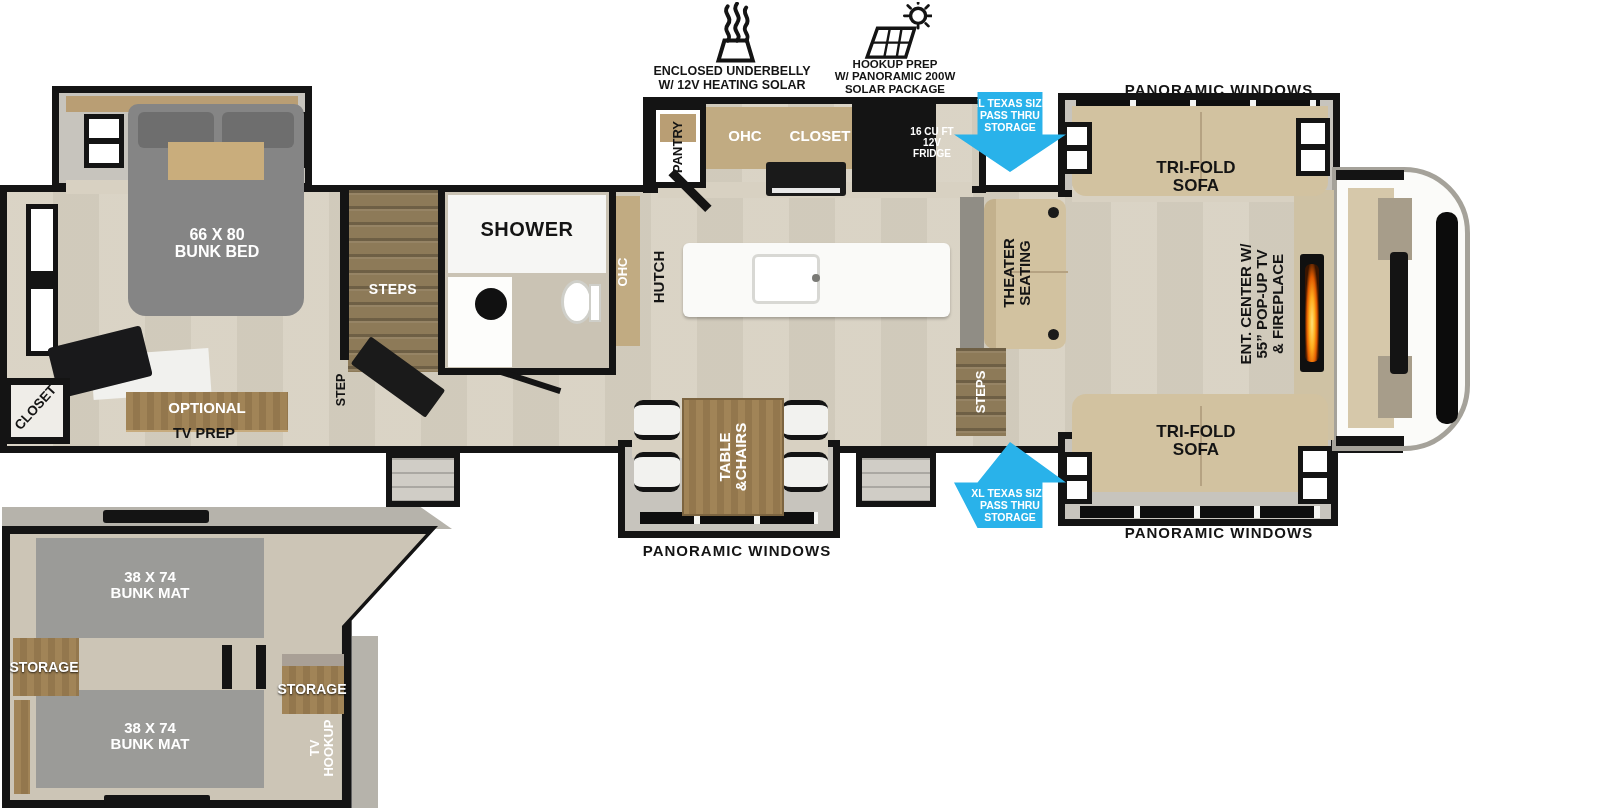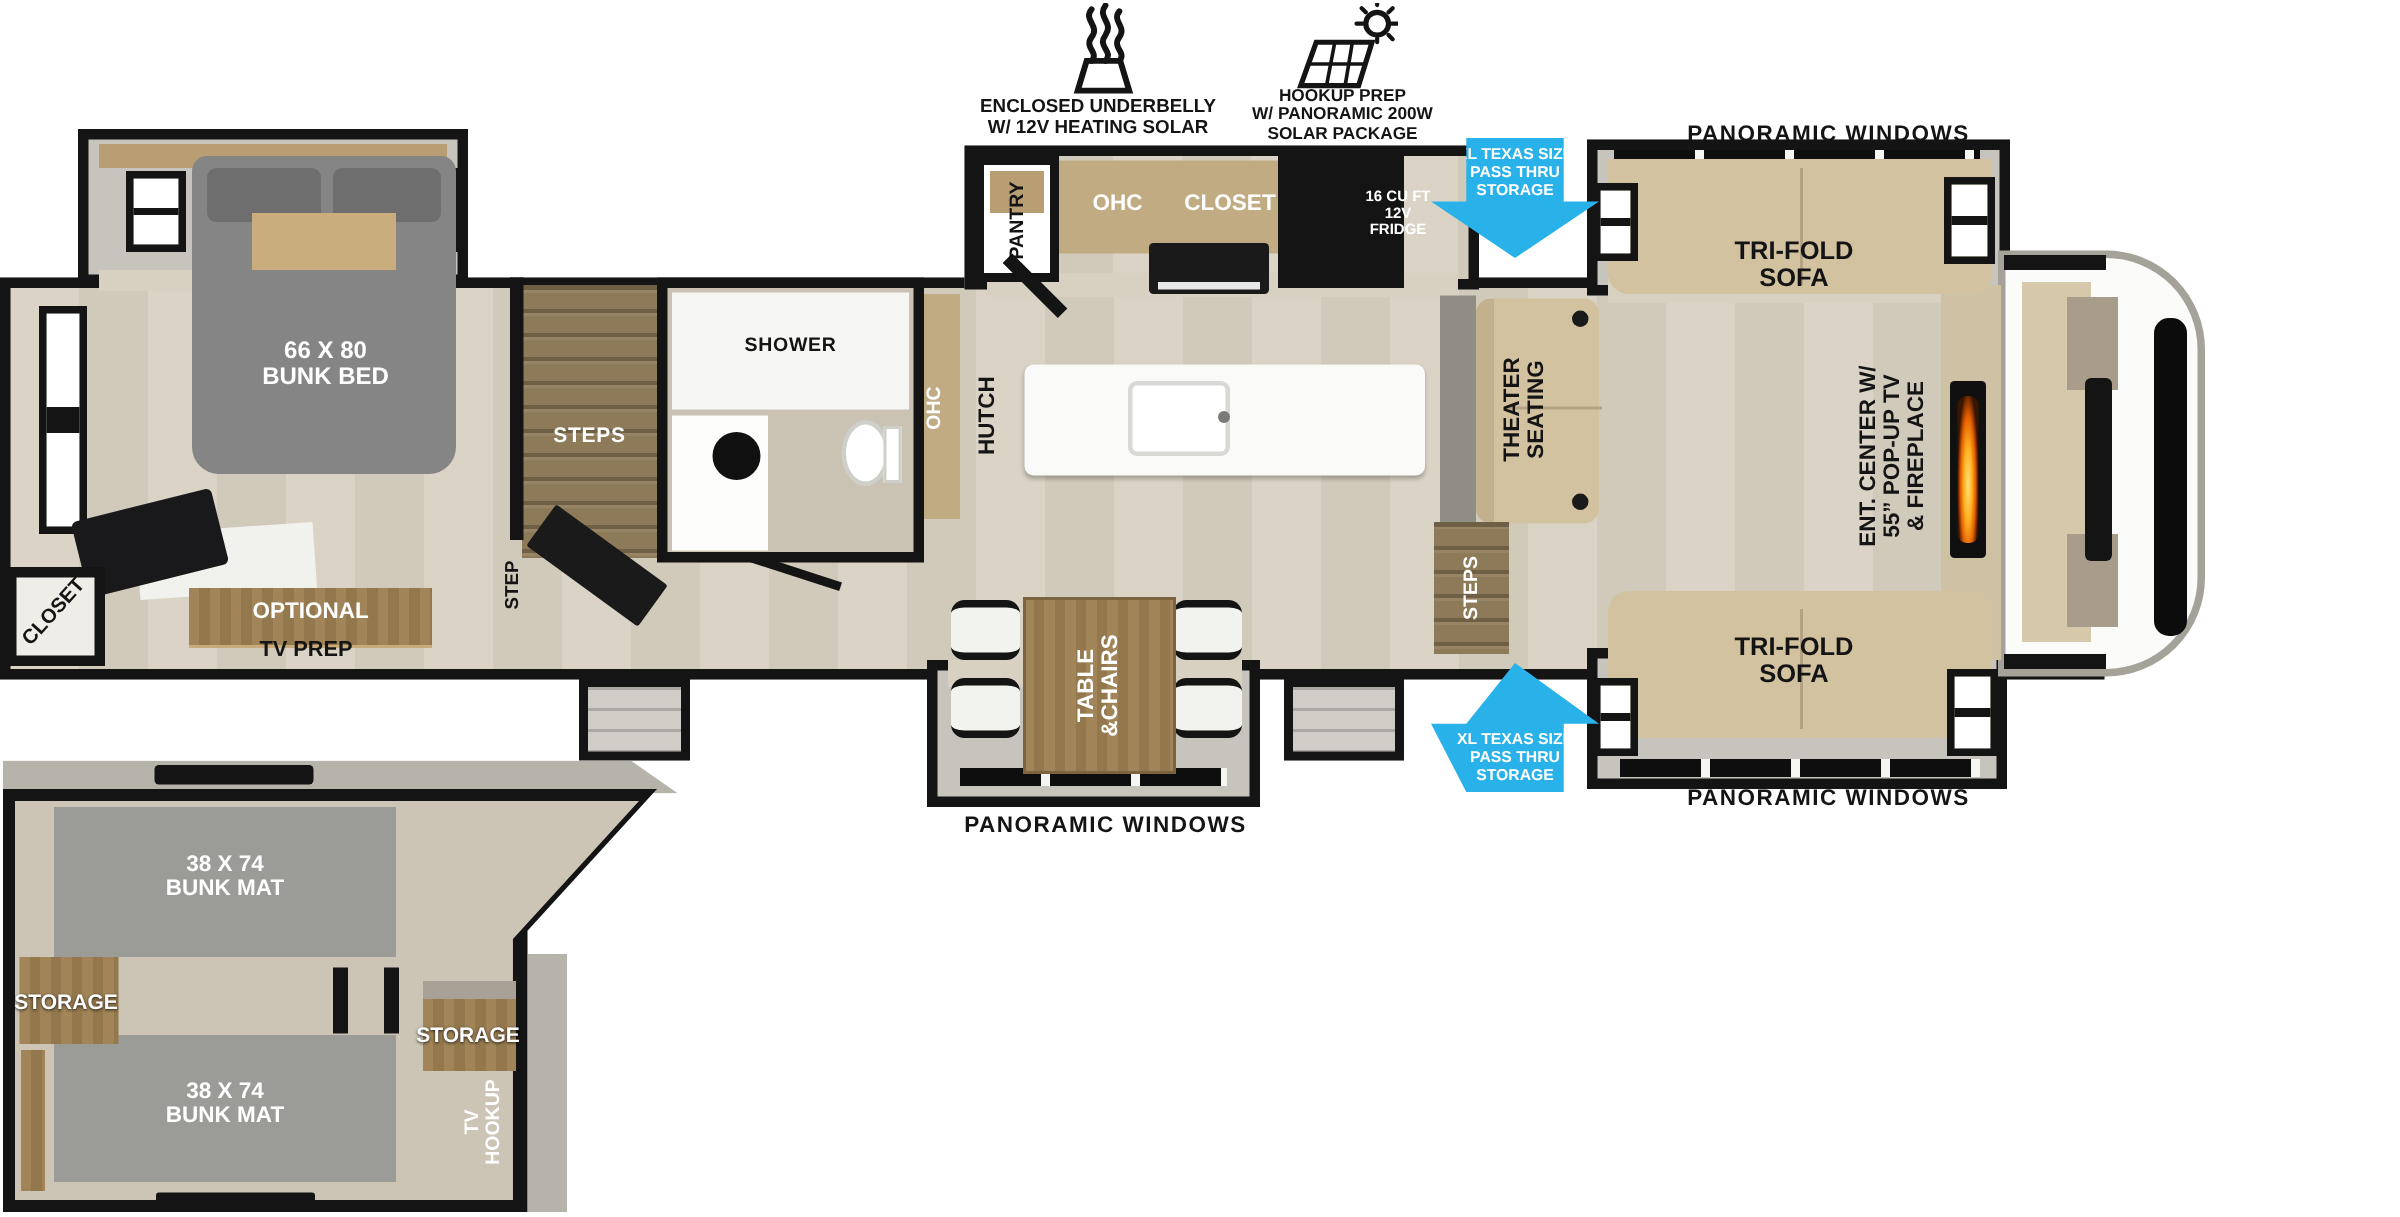--- a/index.html
+++ b/index.html
@@ -162,21 +162,21 @@
   </div>
   <div class="abs" style="left:664px;top:186px;width:52px;height:9px;background:#141414;transform:rotate(45deg)"></div>
 
   <div class="abs" style="left:438px;top:185px;width:178px;height:190px;background:#cac3b4;border:7px solid #141414">
     <div class="abs" style="left:3px;top:3px;width:158px;height:78px;background:#f6f6f4"></div>
     <div class="abs" style="left:3px;top:85px;width:64px;height:90px;background:#fdfdfb"></div>
     <div class="abs" style="left:30px;top:96px;width:32px;height:32px;background:#111;border-radius:50%"></div>
     <div class="abs" style="left:116px;top:88px;width:32px;height:44px;background:#fff;border:3px solid #cfcfc9;border-radius:50%"></div>
     <div class="abs" style="left:144px;top:92px;width:12px;height:38px;background:#fff;border:2px solid #cfcfc9"></div>
   </div>
-  <div class="clabel" style="left:527px;top:230px;font-size:13px;letter-spacing:.5px">SHOWER</div>
+  <div class="clabel" style="left:527px;top:230px;font-size:20px;letter-spacing:.5px">SHOWER</div>
 
   <div class="abs steps-tex" style="left:348px;top:190px;width:90px;height:182px"></div>
   <div class="clabel white" style="left:393px;top:290px;font-size:14px;letter-spacing:.5px">STEPS</div>
   <div class="abs" style="left:340px;top:185px;width:9px;height:175px;background:#141414"></div>
   <div class="abs" style="left:352px;top:360px;width:92px;height:34px;background:#1a1a1a;border-radius:2px;transform:rotate(36deg)"></div>
   <div class="abs" style="left:496px;top:378px;width:66px;height:6px;background:#141414;transform:rotate(18deg)"></div>
 
   <div class="abs" style="left:66px;top:96px;width:232px;height:16px;background:#b99e74"></div>
   <div class="abs win2" style="left:84px;top:114px;width:40px;height:54px"></div>
   <div class="abs win2" style="left:270px;top:112px;width:36px;height:56px"></div>

